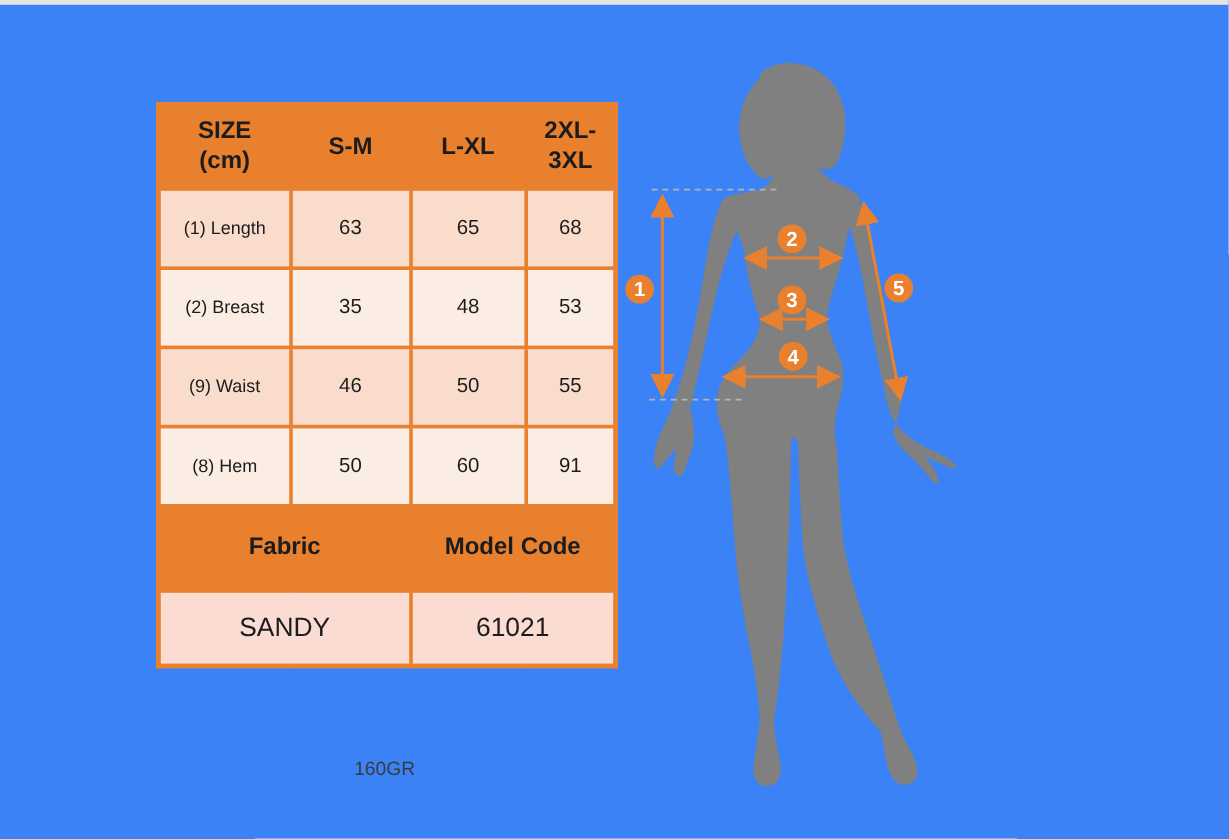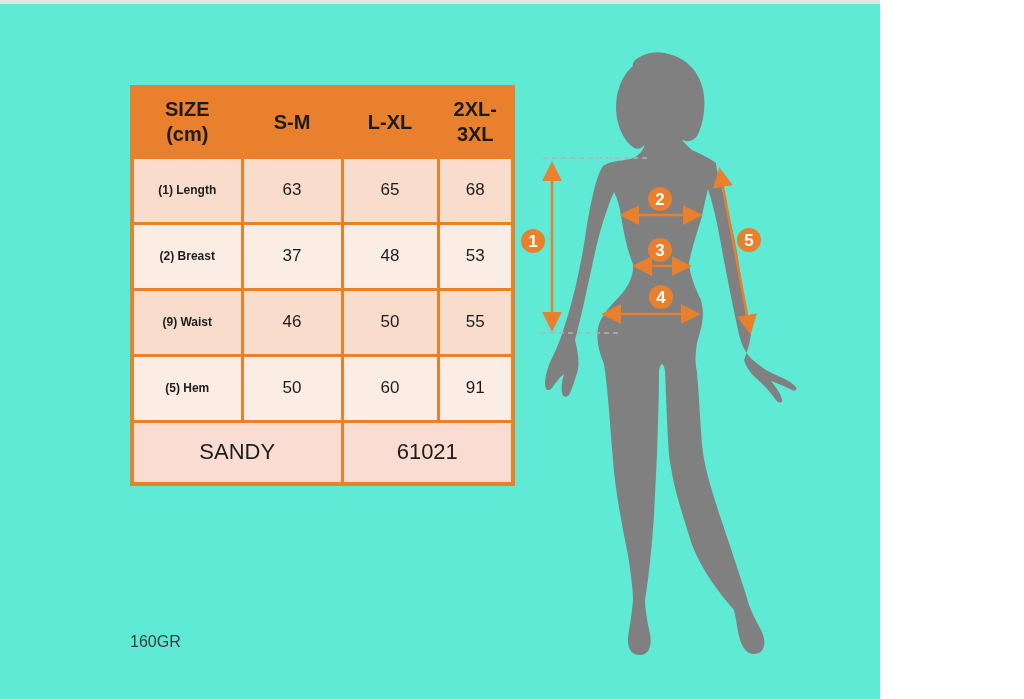--- a/index.html
+++ b/index.html
@@ -1,17 +1,17 @@
 <!DOCTYPE html>
 <html style="--accent: #E8802E; --header-bg: #E8802E; --header-text: #FFFFFF; --row-odd: #F9DCCB; --row-even: #FCEDE4; --foot-val: #FADCD3; --silhouette: #808080; --dash: #b3b3b3;"><head>
 <meta charset="utf-8">
 <style>
   html,body{margin:0;padding:0;background:#fff;}
   .canvas{
-    position:relative;width:880px;height:699px;background:#5eead4;overflow:hidden;
+    position:relative;width:1024px;height:699px;background:#3b82f6;overflow:hidden;
     font-family:"Liberation Sans",sans-serif;
   }
   .top-strip{position:absolute;left:0;top:0;width:1024px;height:4px;background:#e4e4e4;}
 
   
   table.size-chart{
     position:absolute;left:130px;top:85px;width:381px;
     border-collapse:collapse;table-layout:fixed;
     border:4px solid var(--accent,#E8802E);
   }
@@ -22,28 +22,28 @@
   }
   tr.hdr{height:70px;}
   tr.r{height:66px;}
   tr.r5{height:77px;}
   tr.foot-hdr{height:71px;}
   tr.foot-val{height:63px;}
   th.head{
     background:var(--header-bg,#E8802E);color:var(--header-text,#fff);
     font-size:20px;font-weight:bold;white-space:pre-line;line-height:1.25;
   }
-  td.lbl{font-size:12px;font-weight:700;}
+  td.lbl{font-size:15px;font-weight:400;}
   td.val{font-size:17px;font-weight:400;}
   tr.odd td{background:var(--row-odd,#F9DCCB);}
   tr.even td{background:var(--row-even,#FCEDE4);}
   td.foot{background:var(--foot-val,#FADCD3);font-size:22px;}
   .weight-note{
     position:absolute;left:130px;top:633px;width:381px;
-    text-align:left;font-size:16px;color:#3b3b3b;
+    text-align:center;font-size:16px;color:#3b3b3b;
   }
 
   
   .figure-svg{position:absolute;left:510px;top:40px;width:330px;height:640px;}
   .marker-num{font-family:"Liberation Sans",sans-serif;font-size:17px;font-weight:bold;fill:#fff;}
 </style>
 </head>
 <body>
 
 <div class="canvas">
@@ -66,35 +66,39 @@
 3XL</th>
     </tr>
     <tr class="r odd">
       <td class="lbl">(1) Length</td>
       <td class="val">63</td>
       <td class="val">65</td>
       <td class="val">68</td>
     </tr>
     <tr class="r even">
       <td class="lbl">(2) Breast</td>
-      <td class="val">37</td>
+      <td class="val">35</td>
       <td class="val">48</td>
       <td class="val">53</td>
     </tr>
     <tr class="r odd">
       <td class="lbl">(9) Waist</td>
       <td class="val">46</td>
       <td class="val">50</td>
       <td class="val">55</td>
     </tr>
     <tr class="r even">
-      <td class="lbl">(5) Hem</td>
+      <td class="lbl">(8) Hem</td>
       <td class="val">50</td>
       <td class="val">60</td>
       <td class="val">91</td>
+    </tr>
+    <tr class="foot-hdr">
+      <th class="head" colspan="2">Fabric</th>
+      <th class="head" colspan="2">Model Code</th>
     </tr>
     <tr class="foot-val">
       <td class="foot" colspan="2">SANDY</td>
       <td class="foot" colspan="2">61021</td>
     </tr>
   </tbody>
     </table>
 
   <div class="weight-note">160GR</div>
 

